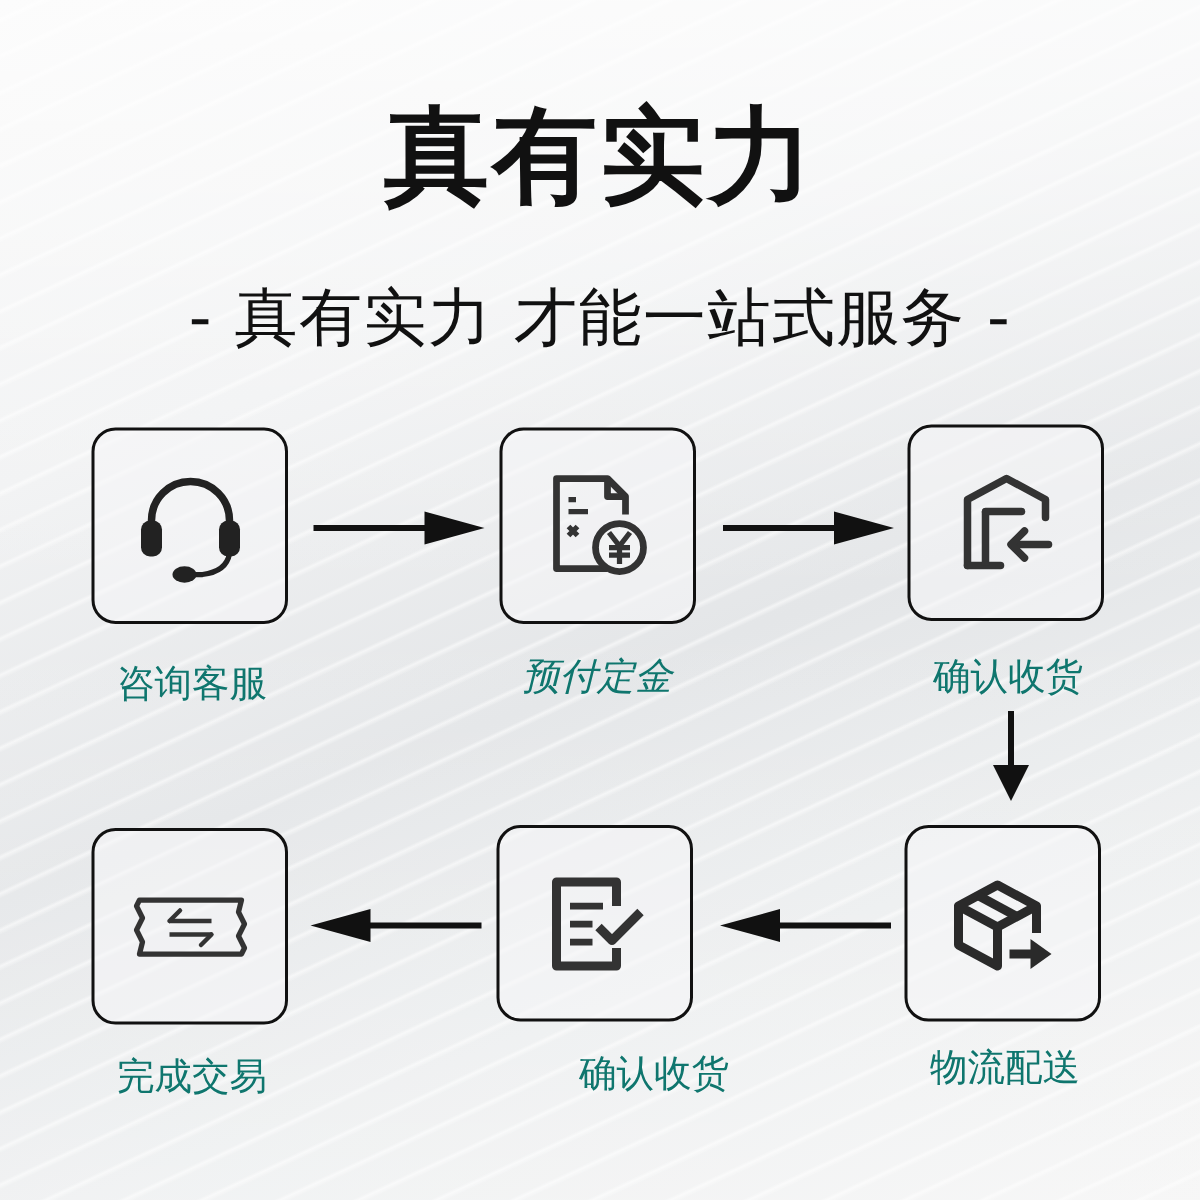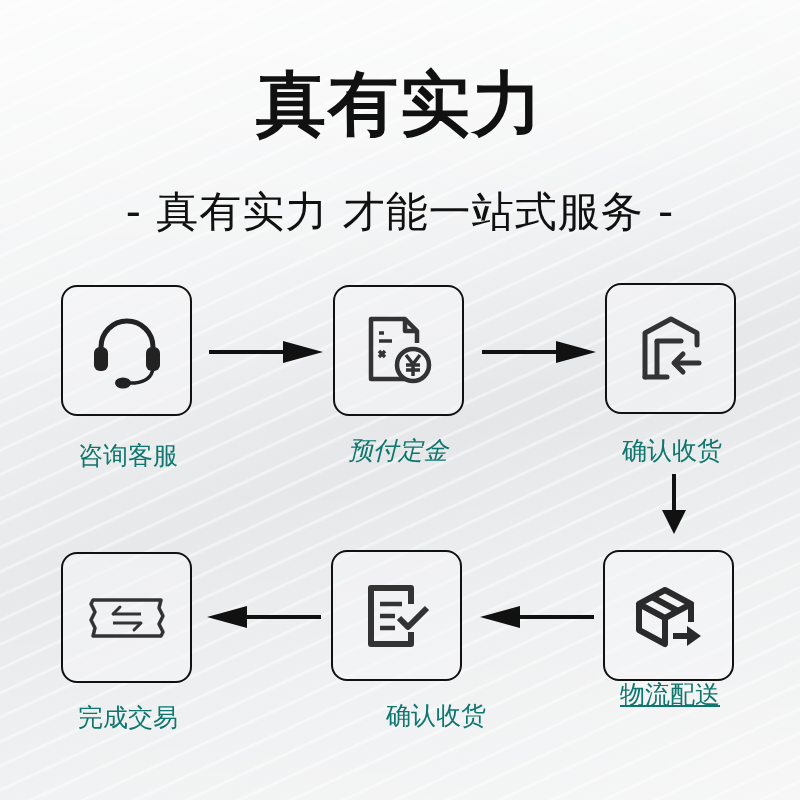--- a/index.html
+++ b/index.html
@@ -140,21 +140,21 @@
 <div class="box" style="left:603px; top:550px;">
   <svg viewBox="0 0 84 84">
     <path d="M12 30 L38 16 L64 30 L38 44 Z" fill="none" stroke="#2a2a2a" stroke-width="6" stroke-linejoin="round"></path>
     <path d="M12 30 V56 L38 70 V44" fill="none" stroke="#2a2a2a" stroke-width="6" stroke-linejoin="round"></path>
     <path d="M64 30 V48" fill="none" stroke="#2a2a2a" stroke-width="6"></path>
     <line x1="25" y1="23" x2="51" y2="37" stroke="#2a2a2a" stroke-width="6"></line>
     <line x1="46" y1="62" x2="62" y2="62" stroke="#2a2a2a" stroke-width="6"></line>
     <polygon points="60,52 74,62 60,72" fill="#2a2a2a"></polygon>
   </svg>
 </div>
-<div class="label" style="left:580px; top:679px;text-decoration:underline;">物流配送</div>
+<div class="label" style="left:580px; top:696px;">物流配送</div>
 
 <svg class="arrow" style="left:478px; top:603px;" width="120" height="28" viewBox="0 0 120 28">
   <line x1="40" y1="14" x2="116" y2="14" stroke="#111" stroke-width="4"></line>
   <polygon points="42,3 2,14 42,25" fill="#111"></polygon>
 </svg>
 
 <div class="box" style="left:331px; top:550px;">
   <svg viewBox="0 0 84 84">
     <path d="M56 58 V70 H16 V14 H56 V30" fill="none" stroke="#333" stroke-width="6" stroke-linejoin="round"></path>
     <line x1="25" y1="30" x2="47" y2="30" stroke="#333" stroke-width="4.5"></line>

